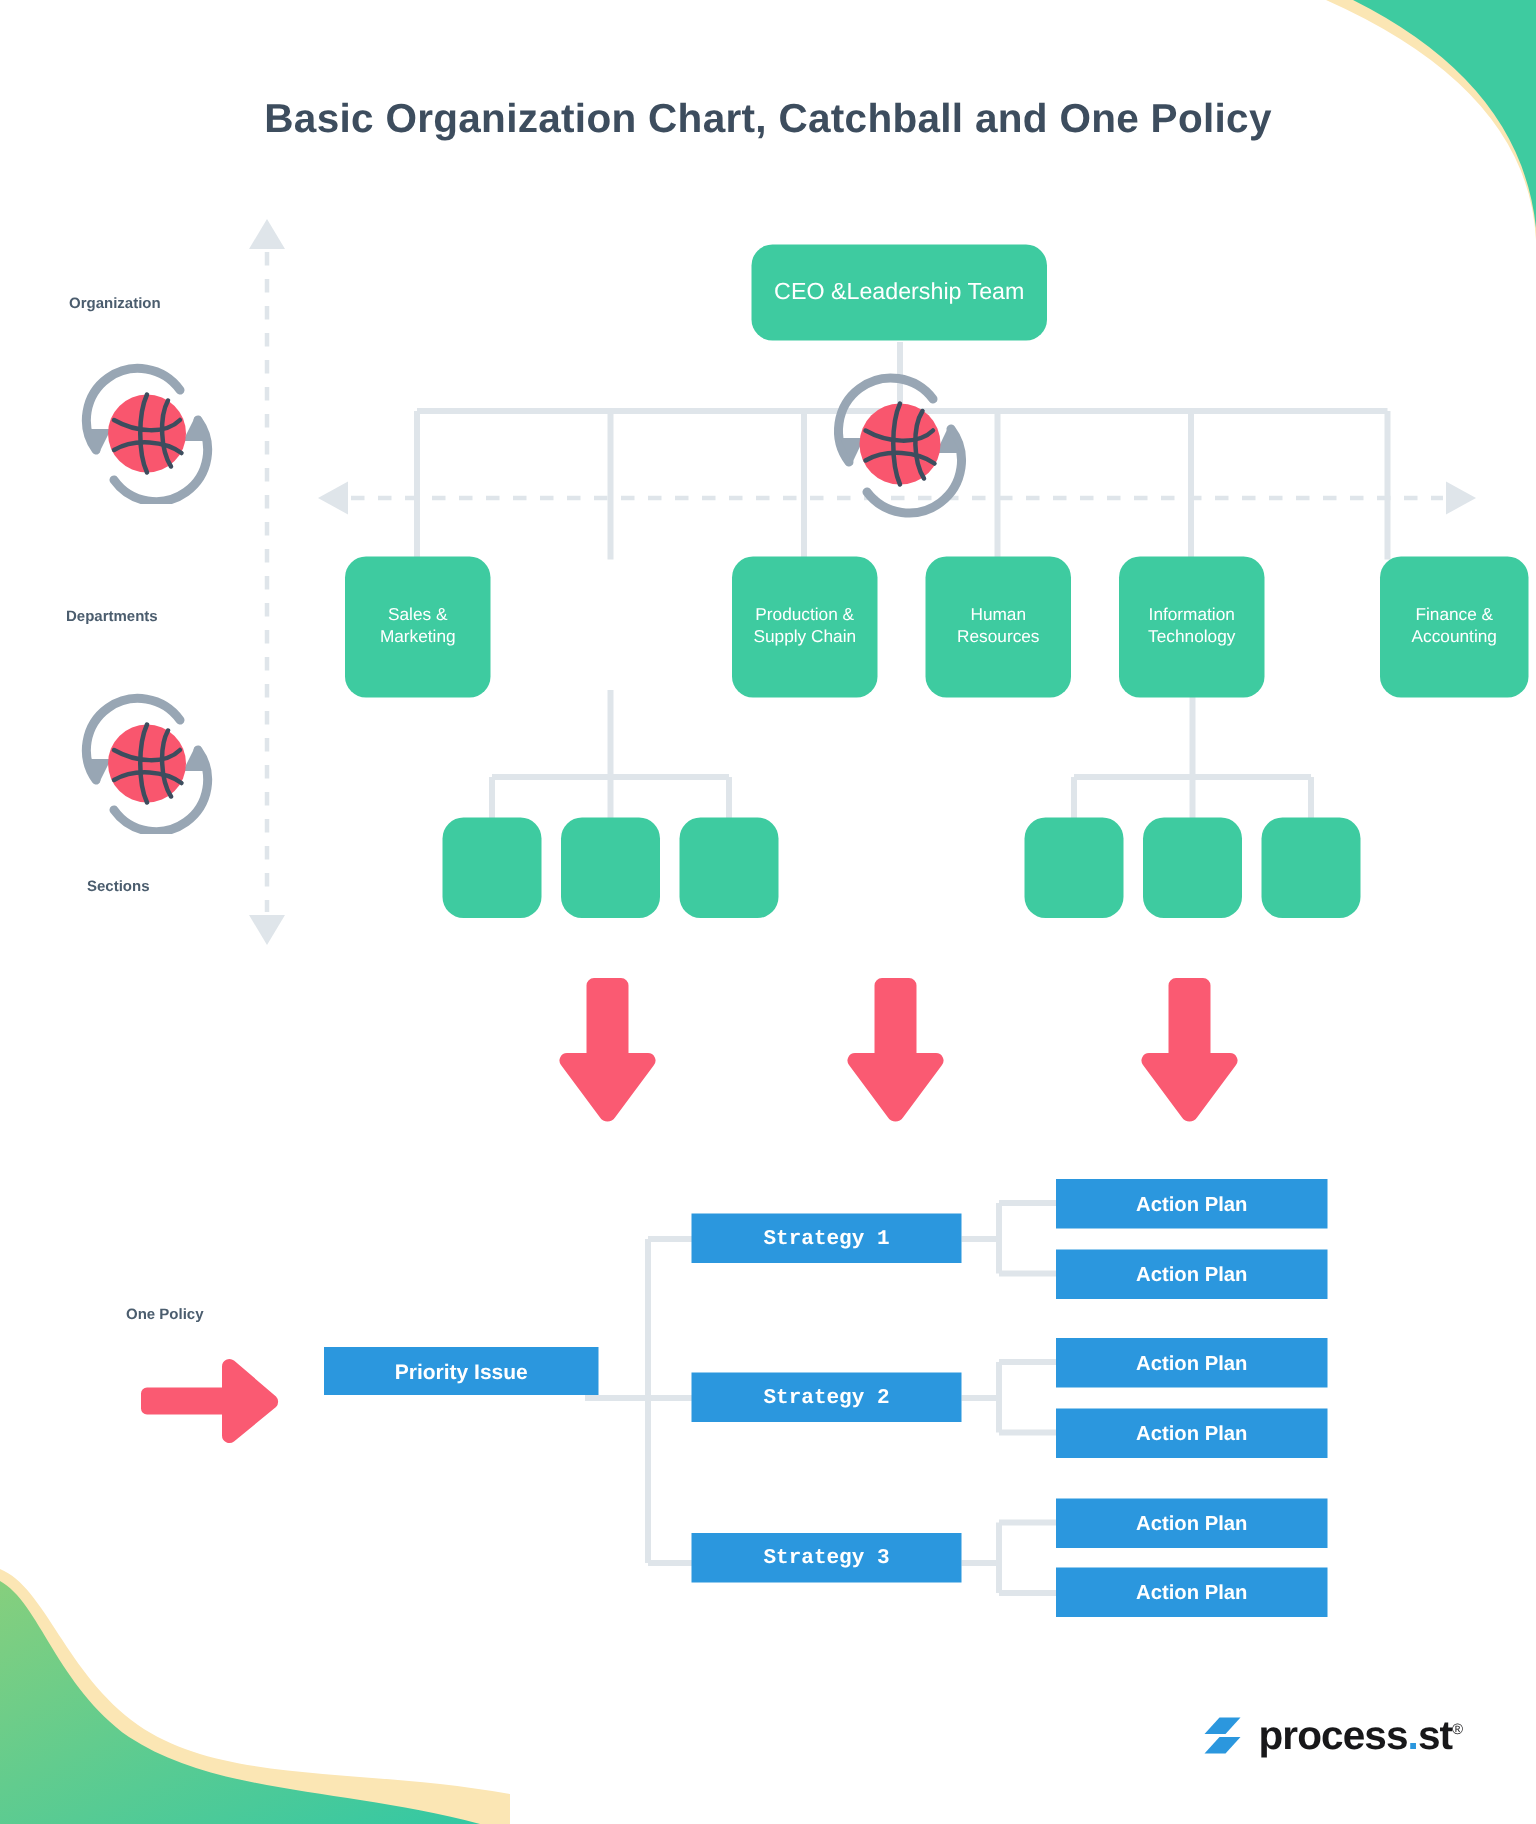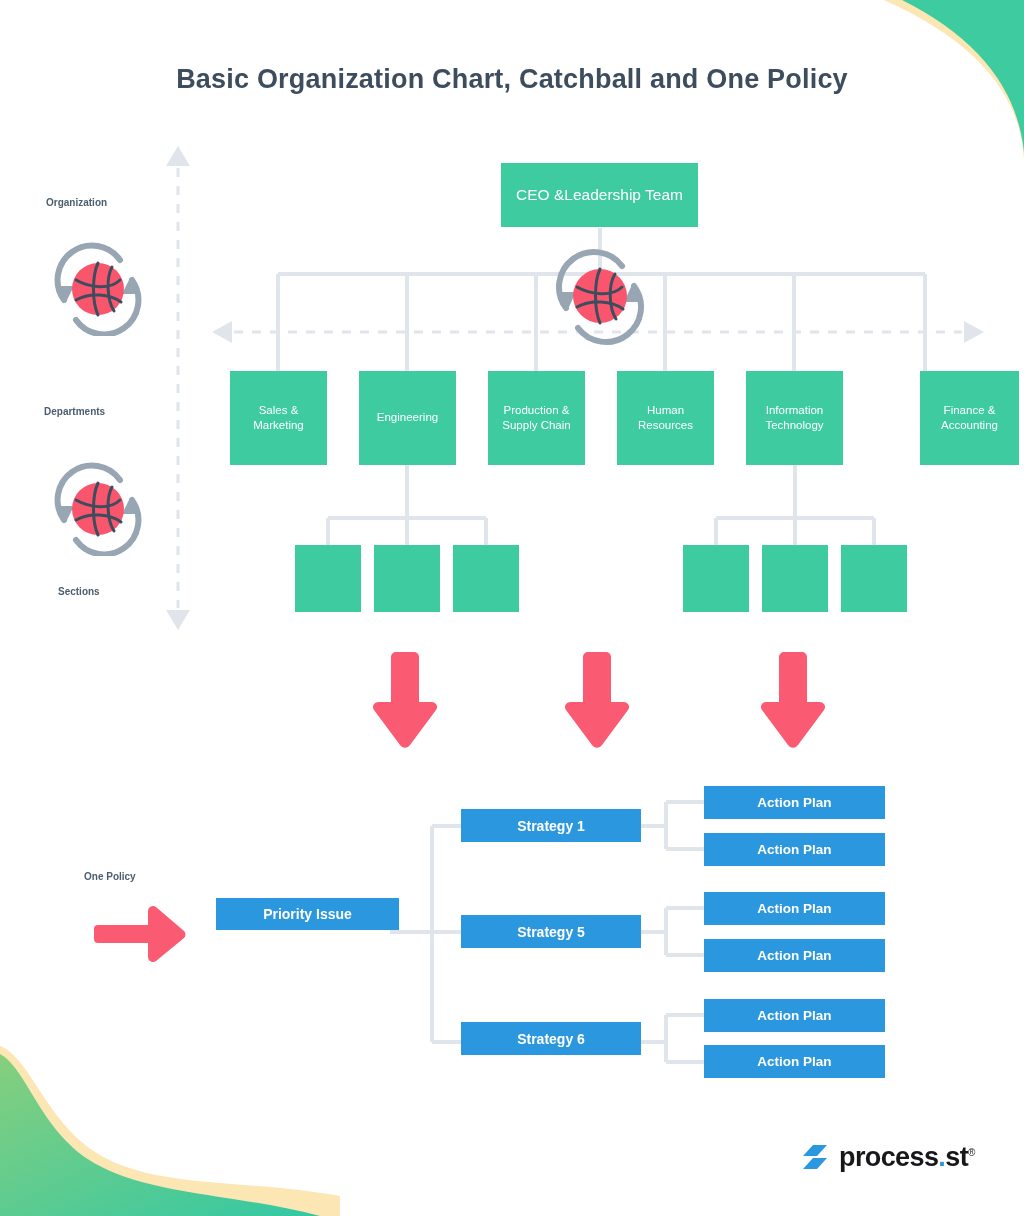--- a/index.html
+++ b/index.html
@@ -64,20 +64,21 @@
   .gbox{
     position:absolute;
     background:#3ecba0;
     color:#ffffff;
     display:flex;
     align-items:center;
     justify-content:center;
     text-align:center;
     line-height:1.32;
     box-sizing:border-box;
+    border-radius:14px;
   }
   #ceo-box{
     left:501px;top:163px;width:197px;height:64px;
     font-size:15.5px;
   }
   .dept-box{
     top:371px;width:97px;height:94px;
     font-size:11.5px;
     padding:0 5px;
   }
@@ -102,21 +103,21 @@
   #obj-box{
     position:absolute;left:216px;top:930px;width:183px;height:37px;
     background:#3772ac;color:#fff;font-size:14px;font-weight:600;
     display:flex;align-items:center;justify-content:center;
   }
 
   
   .strategy-box{
     position:absolute;left:461px;width:180px;height:33px;
     background:#2b97de;color:#fff;font-size:14px;font-weight:600;
-    display:flex;align-items:center;justify-content:center;
+    display:flex;align-items:center;justify-content:center;font-family:Liberation Mono, monospace;
   }
 
   
   .action-box{
     position:absolute;left:704px;width:181px;height:33px;
     background:#2b97de;color:#fff;font-size:13.5px;font-weight:600;
     display:flex;align-items:center;justify-content:center;
   }
 
   
@@ -205,23 +206,20 @@
   <div class="gbox" id="ceo-box">
     <span>CEO &amp;</span>
       <br>
     <span>Leadership Team</span>
   </div>
 
   <div class="gbox dept-box" style="left:230px">
     <div><span>Sales &amp;</span><br>
     <span>Marketing</span></div>
   </div>
-  <div class="gbox dept-box" style="left:359px">
-    <div><span>Engineering</span></div>
-  </div>
   <div class="gbox dept-box" style="left:488px">
     <div><span>Production &amp;</span><br>
     <span>Supply Chain</span></div>
   </div>
   <div class="gbox dept-box" style="left:617px">
     <div><span>Human</span><br>
     <span>Resources</span></div>
   </div>
   <div class="gbox dept-box" style="left:746px">
     <div><span>Information</span><br>
@@ -327,22 +325,22 @@
       <line x1="30" y1="175" x2="68" y2="175"></line>
 
       <line x1="5" y1="262" x2="30" y2="262"></line>
       <line x1="30" y1="235" x2="30" y2="282"></line>
       <line x1="30" y1="235" x2="68" y2="235"></line>
       <line x1="30" y1="282" x2="68" y2="282"></line>
     </g>
   </svg>
 
   <div class="strategy-box" style="top:809px">Strategy 1</div>
-  <div class="strategy-box" style="top:915px">Strategy 5</div>
-  <div class="strategy-box" style="top:1022px">Strategy 6</div>
+  <div class="strategy-box" style="top:915px">Strategy 2</div>
+  <div class="strategy-box" style="top:1022px">Strategy 3</div>
 
   <div class="action-box" style="top:786px">Action Plan</div>
   <div class="action-box" style="top:833px">Action Plan</div>
   <div class="action-box" style="top:892px">Action Plan</div>
   <div class="action-box" style="top:939px">Action Plan</div>
   <div class="action-box" style="top:999px">Action Plan</div>
   <div class="action-box" style="top:1045px">Action Plan</div>
 
   <div id="logo">
     <svg id="logo-mark" viewBox="0 0 30 28">

